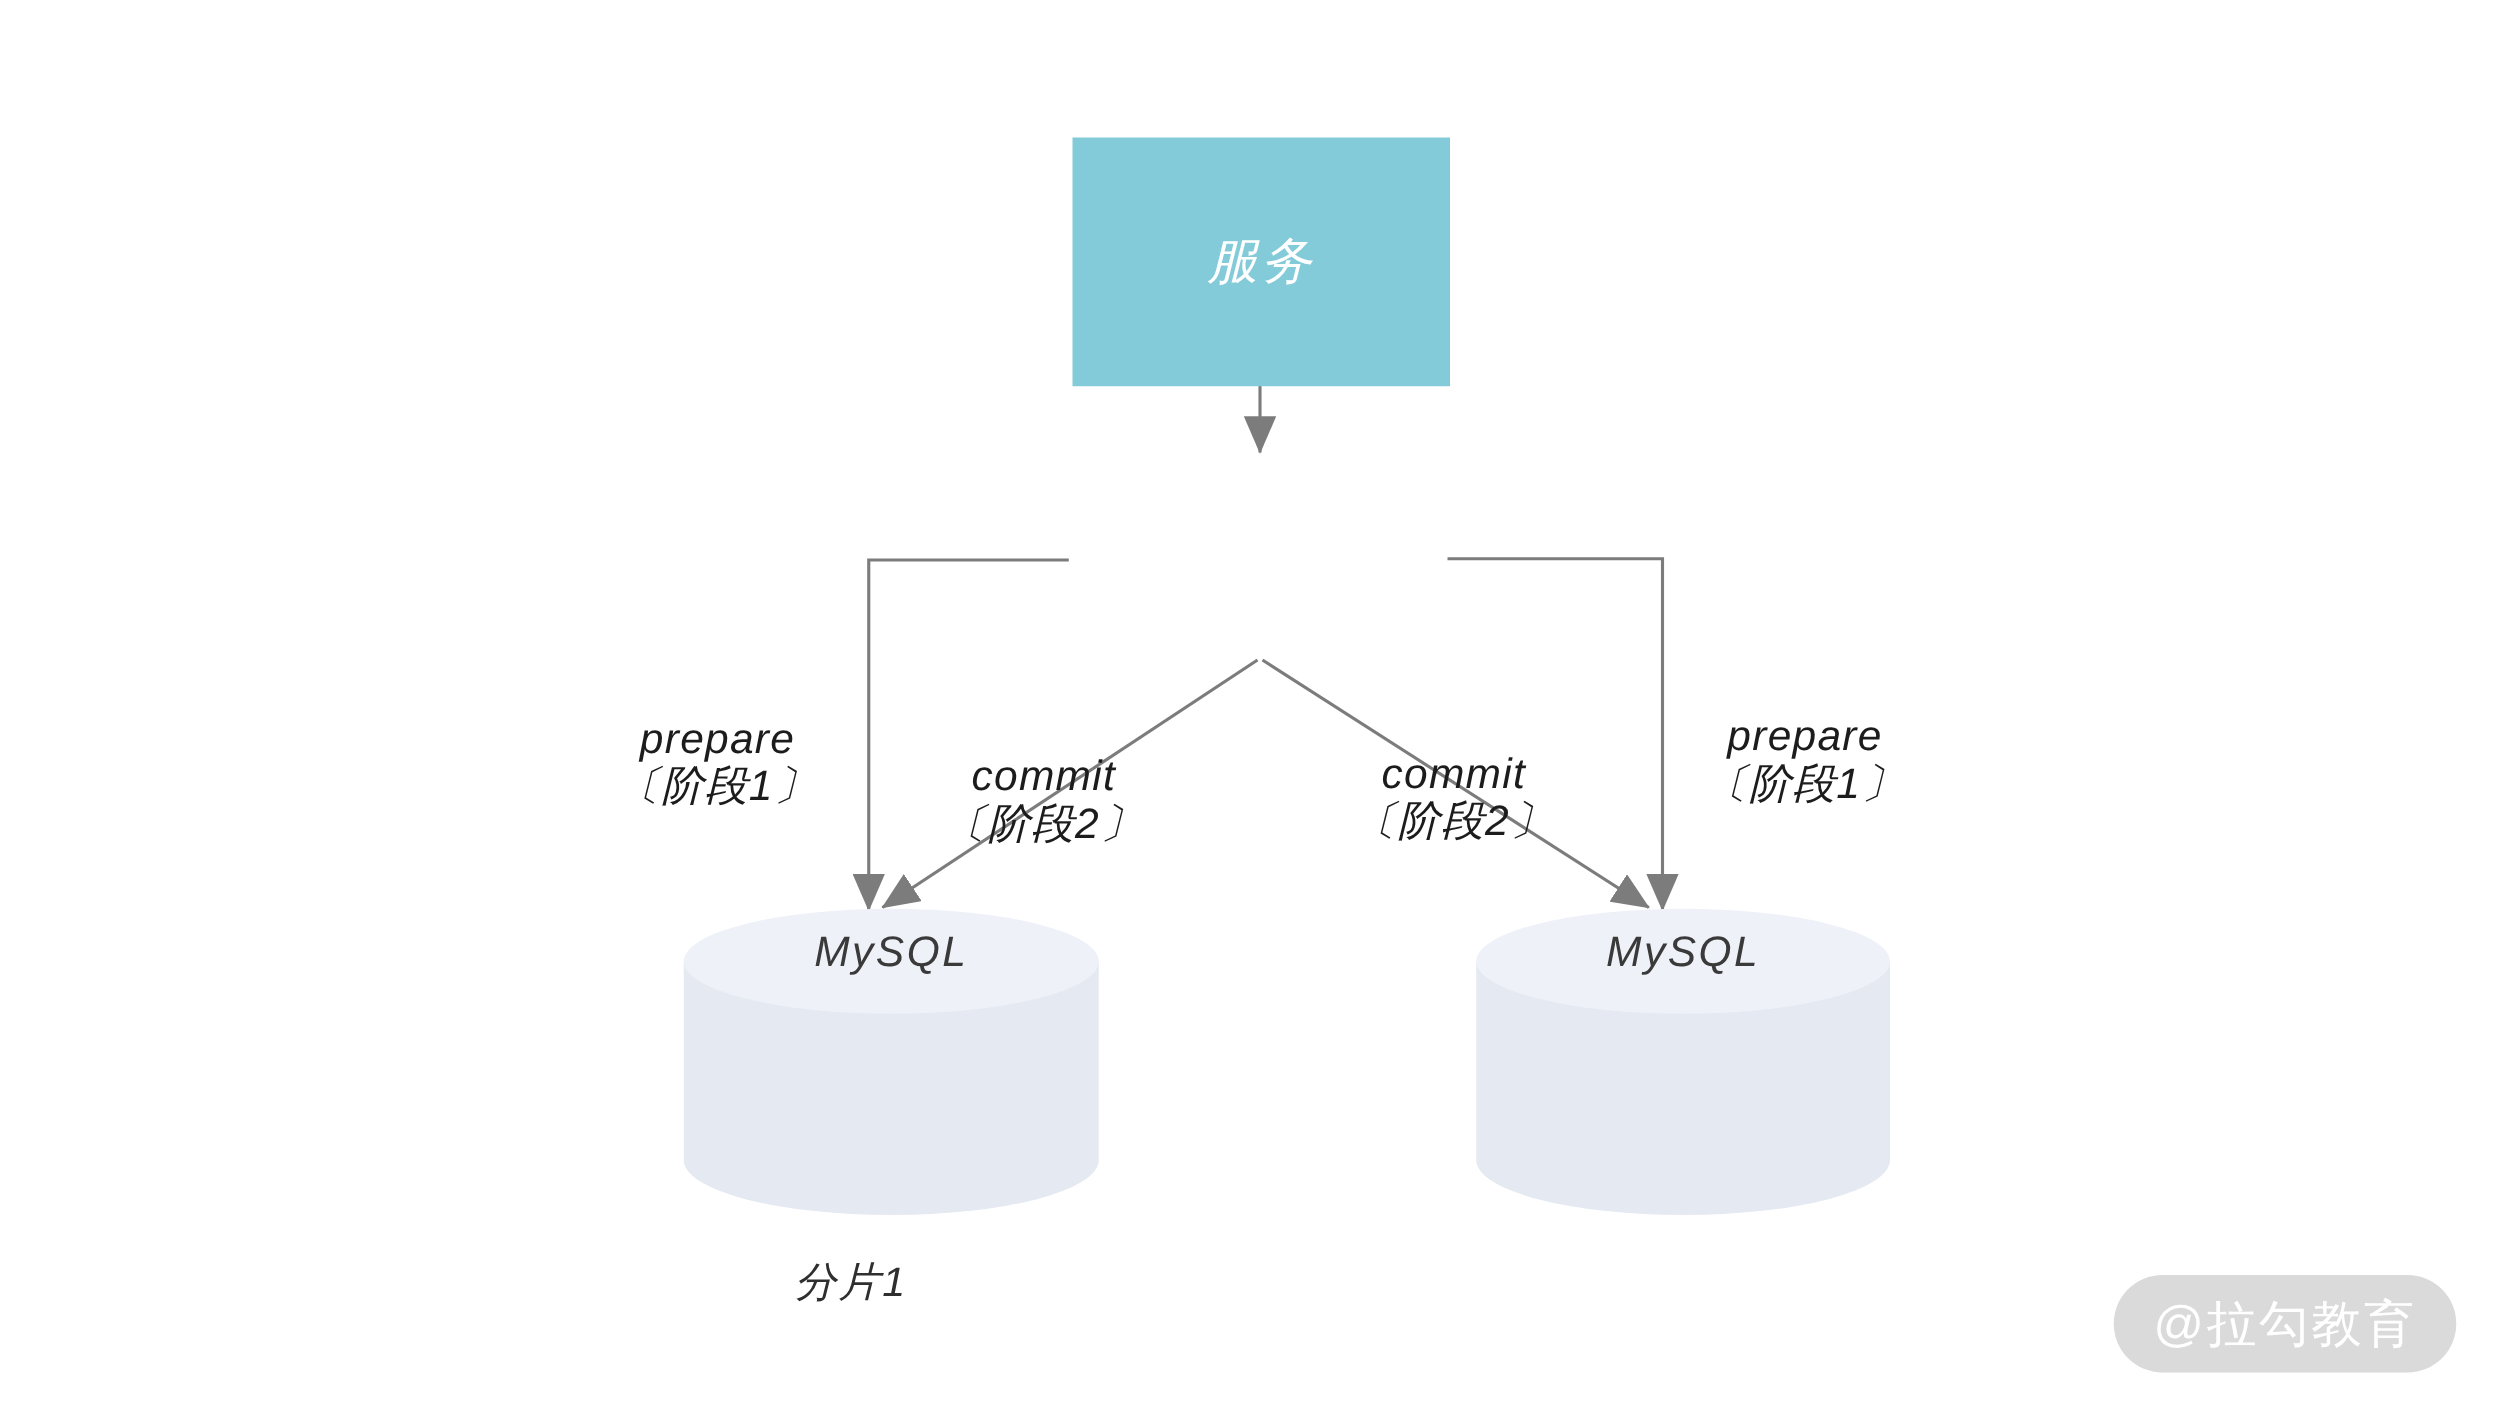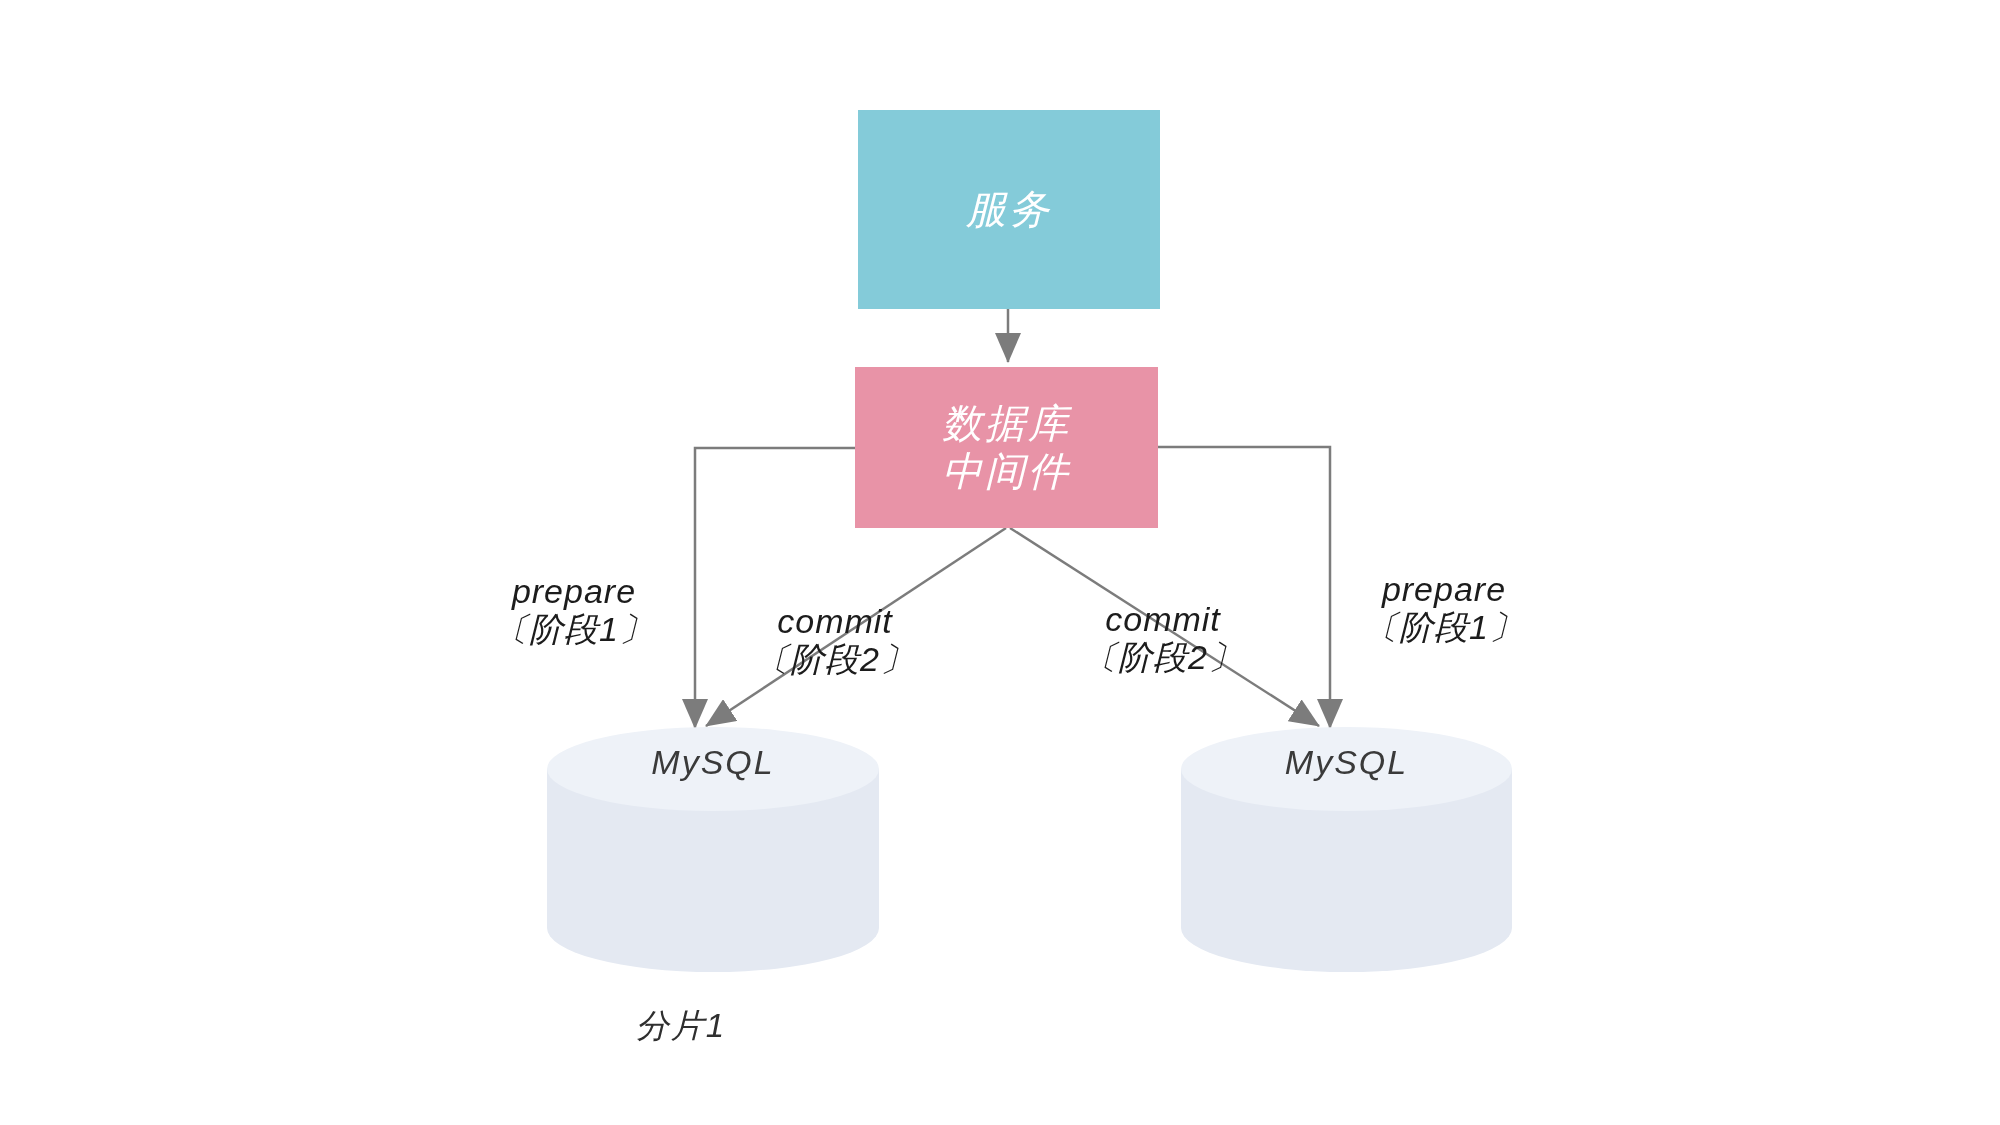--- a/index.html
+++ b/index.html
@@ -91,24 +91,20 @@
     <polyline points="855,448 695,448 695,728" marker-end="url(#arrowhead)"></polyline>
     <polyline points="1158,447 1330,447 1330,728" marker-end="url(#arrowhead)"></polyline>
     <line x1="1006" y1="528" x2="706" y2="726" marker-end="url(#arrowhead)"></line>
     <line x1="1010" y1="528" x2="1319" y2="726" marker-end="url(#arrowhead)"></line>
   </svg>
 
   <div class="node node-service">
     <span class="label">服务</span>
   </div>
 
-  <div class="node node-middleware">
-    <span class="label">数据库
-中间件</span>
-  </div>
 
   <div class="edge-label el-prepare-left">
     <span class="l1">prepare</span>
     <span class="l2">〔阶段1〕</span>
   </div>
 
   <div class="edge-label el-commit-left">
     <span class="l1">commit</span>
     <span class="l2">〔阶段2〕</span>
   </div>
@@ -130,14 +126,17 @@
   </div>
 
   <div class="cylinder cyl-right">
     <div class="cyl-body"></div>
     <div class="cyl-top"></div>
     <div class="cyl-label">MySQL</div>
   </div>
 
   <div class="caption caption-1">分片1</div>
 
+  <div class="watermark">
+    <span>@拉勾教育</span>
+  </div>
 
 </div>
 
 </body></html>

